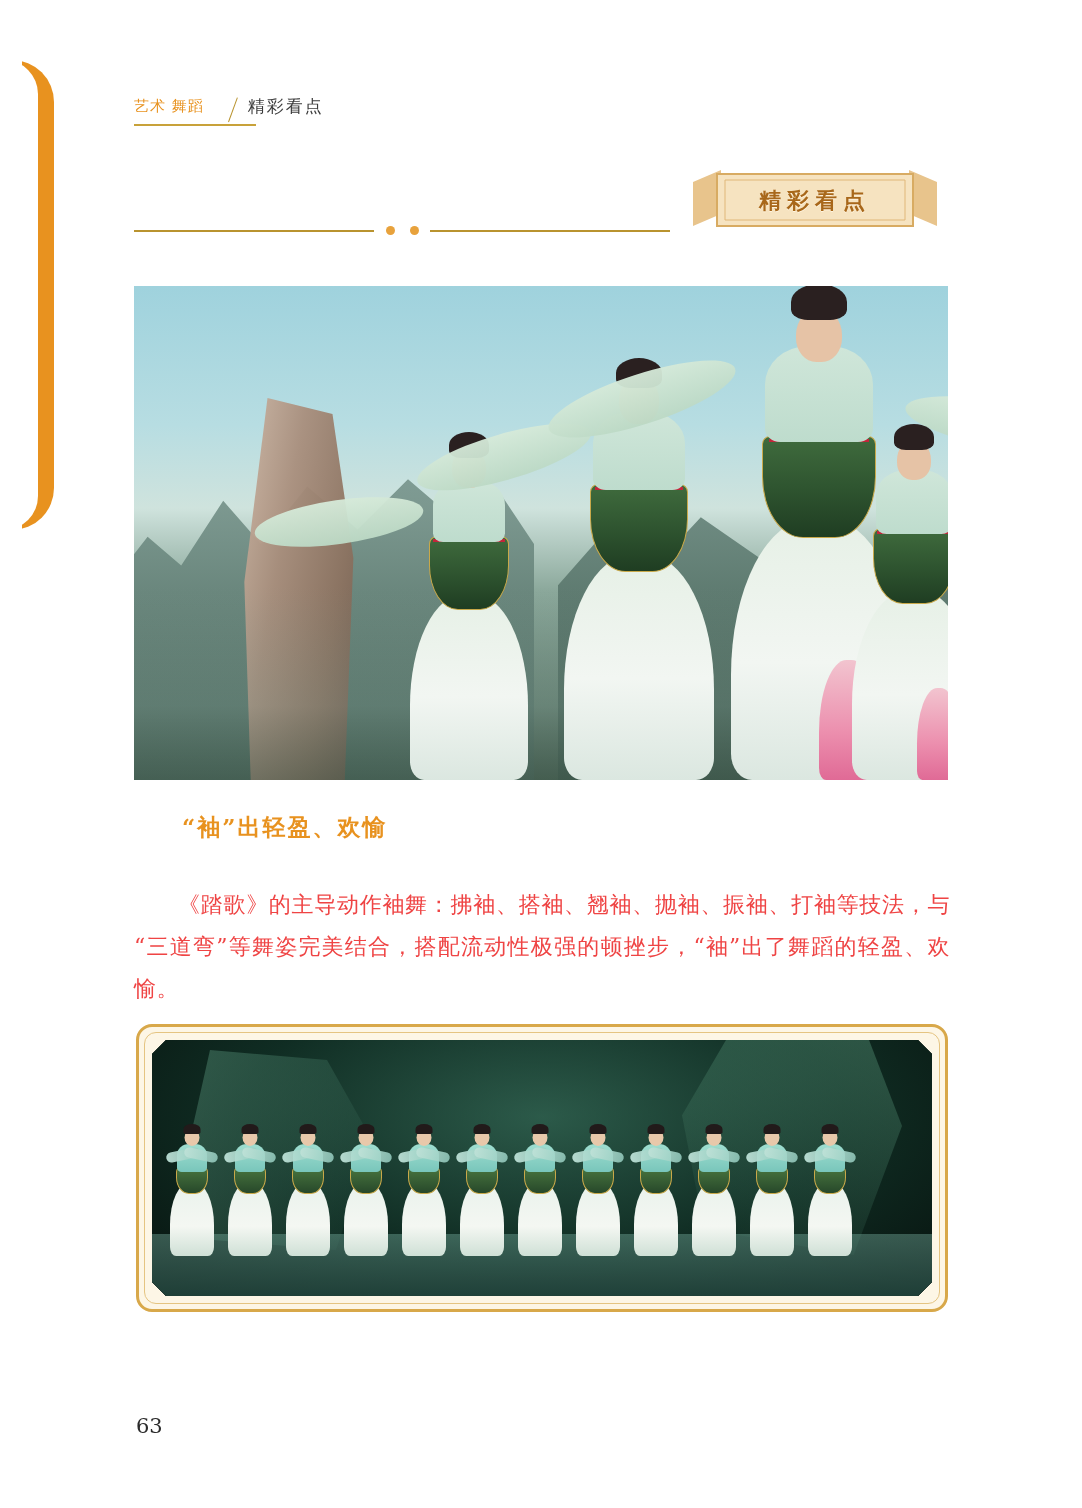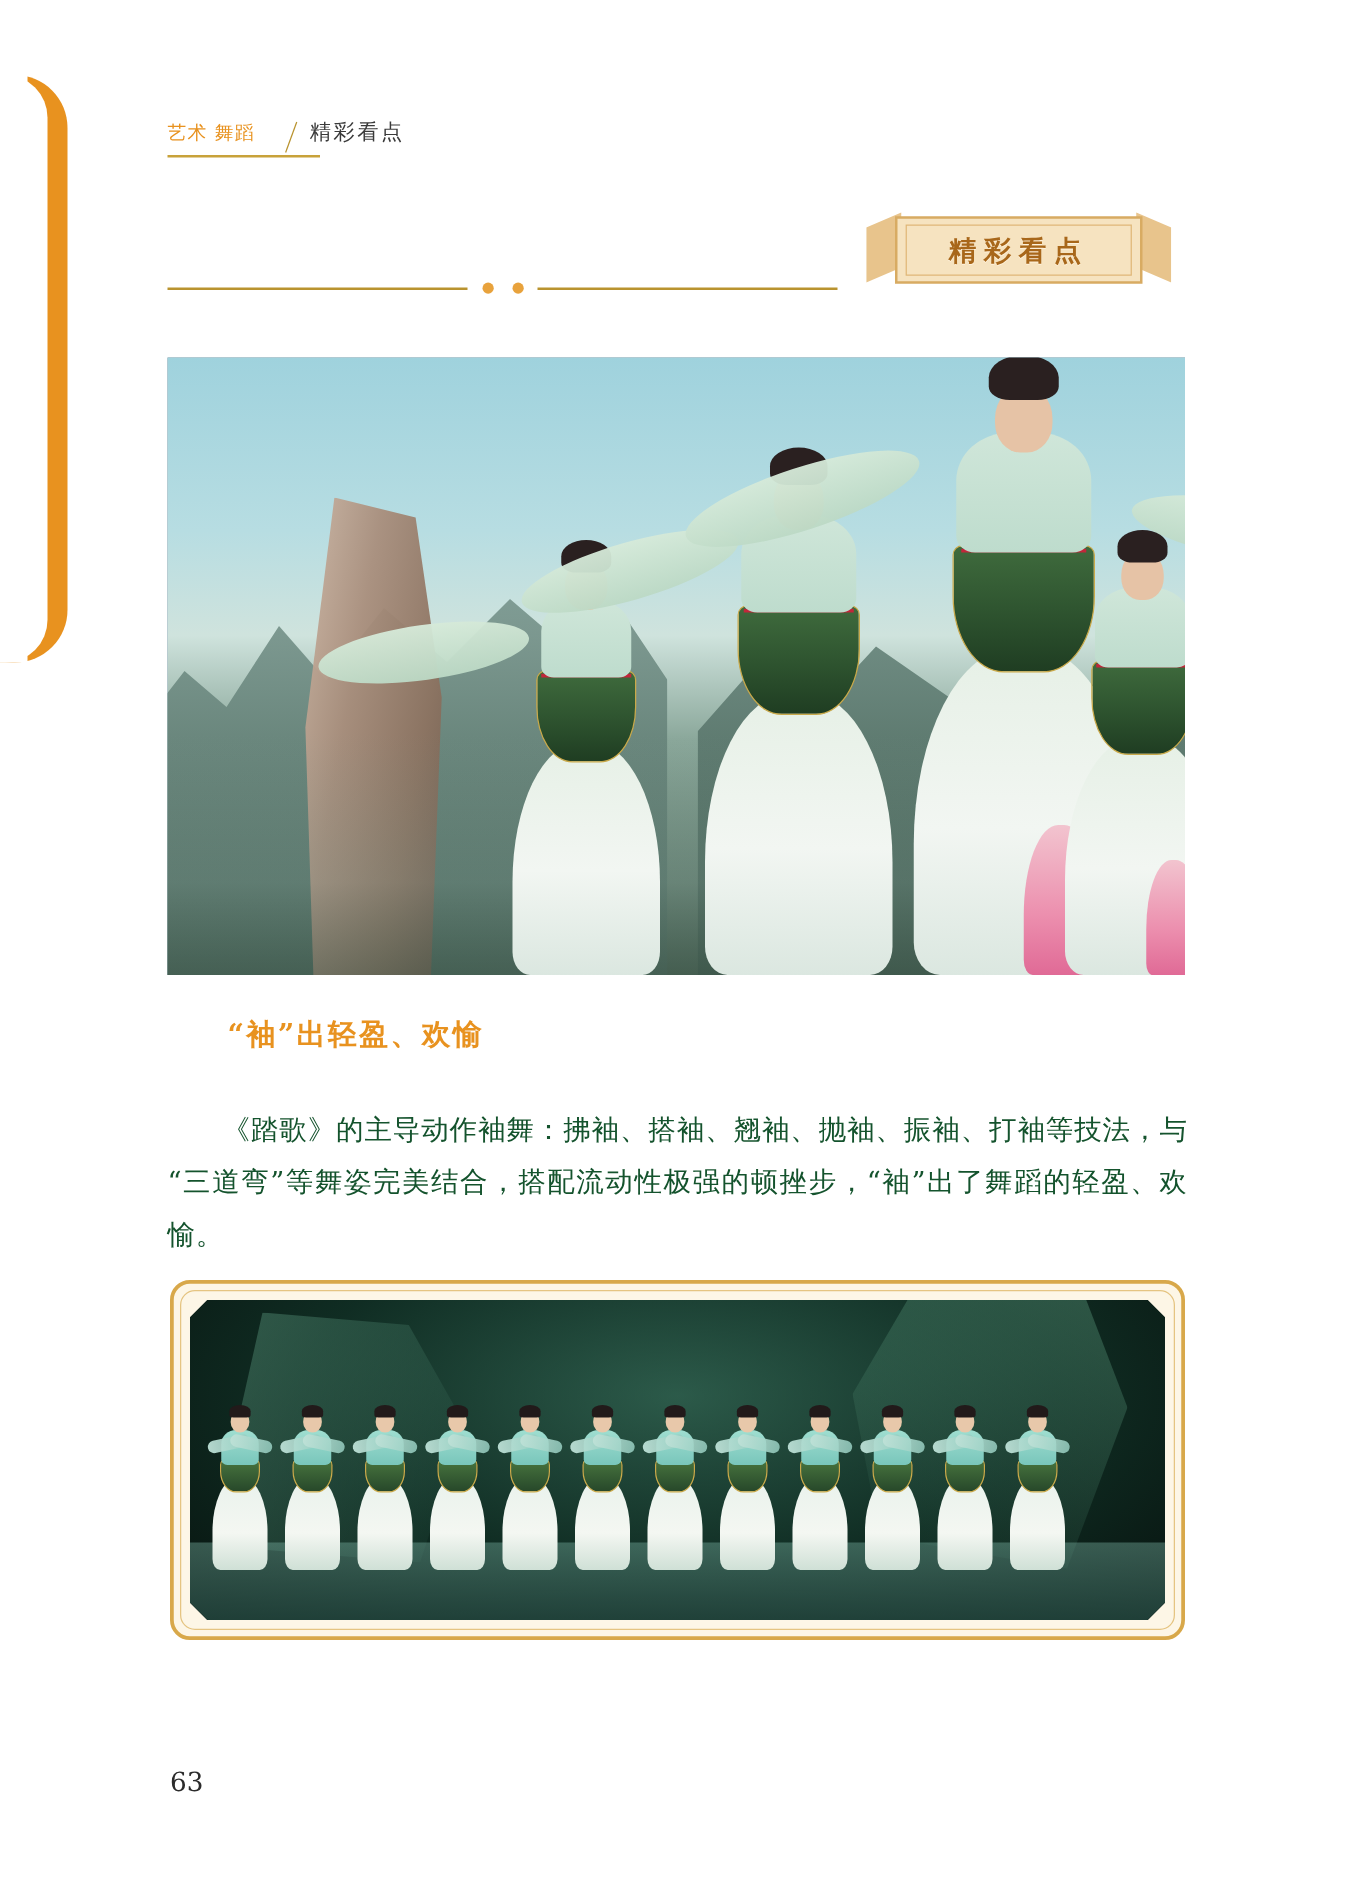--- a/index.html
+++ b/index.html
@@ -241,21 +241,21 @@
   }
 
   
   .body-p {
     position: absolute;
     left: 134px;
     top: 862px;
     width: 816px;
     font-size: 22px;
     line-height: 42px;
-    color: #14532d;
+    color: #ef4444;
     text-align: justify;
     text-indent: 44px;
     font-family: "DejaVu Serif", "Liberation Serif", serif;
     letter-spacing: .5px;
   }
 
   
   .fig2-wrap {
     position: absolute;
     left: 136px;

